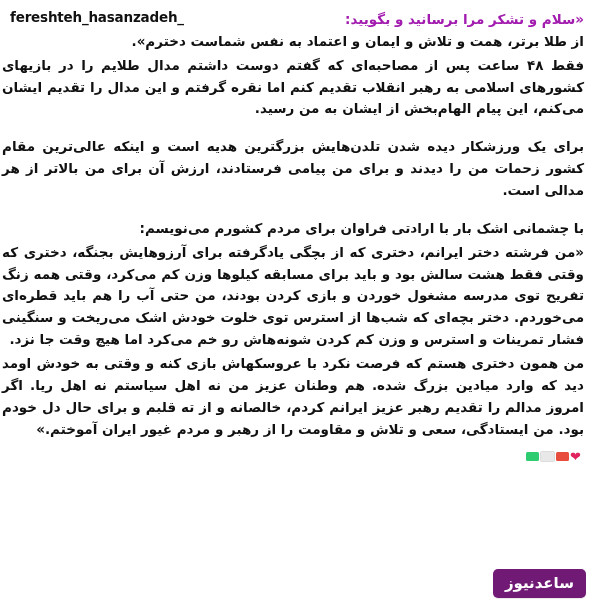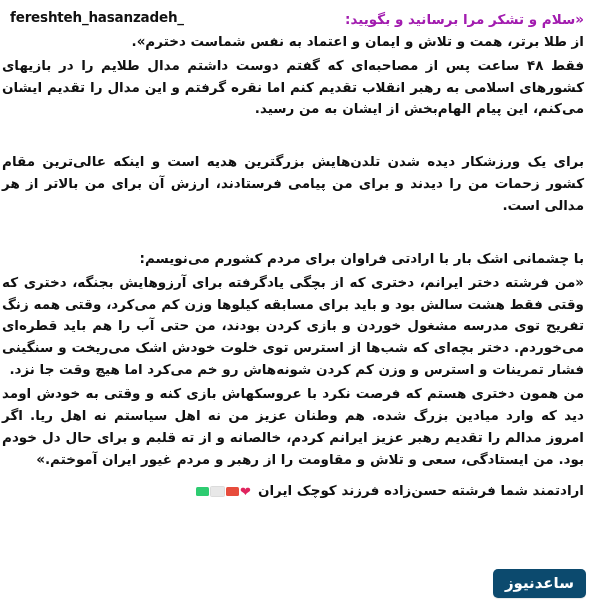--- a/index.html
+++ b/index.html
@@ -54,21 +54,21 @@
   .para {
     margin: 0 0 2px 0;
     direction: rtl;
     text-align: justify;
     font-size: 13.5px;
     line-height: 1.62;
     color: #111111;
     font-weight: 600;
   }
   .para.spaced-top {
-    margin-top: 31px;
+    margin-top: 16px;
   }
   .para.tight {
     margin-bottom: 8px;
   }
 
   .text-block {
     padding: 0 16px 0 2px;
   }
 
   
@@ -114,21 +114,21 @@
     position: absolute;
     left: 0;
     right: 0;
     bottom: 0;
     height: 46px;
   }
   .logo-badge {
     position: absolute;
     right: 14px;
     bottom: 6px;
-    background: #0c4a6e;
+    background: #701a75;
     color: #ffffff;
     font-size: 15px;
     font-weight: 700;
     border-radius: 5px;
     padding: 5px 12px 6px 12px;
     direction: rtl;
     letter-spacing: 0.2px;
     box-shadow: 0 1px 1px rgba(0,0,0,0.10);
   }
 </style>
@@ -145,21 +145,20 @@
   <div class="text-block">
     <p class="para">از طلا برتر، همت و تلاش و ایمان و اعتماد به نفس شماست دخترم».</p>
     <p class="para">فقط ۴۸ ساعت پس از مصاحبه‌ای که گفتم دوست داشتم مدال طلایم را در بازیهای کشورهای اسلامی به رهبر انقلاب تقدیم کنم اما نقره گرفتم و این مدال را تقدیم ایشان می‌کنم، این پیام الهام‌بخش از ایشان به من رسید.</p>
     <p class="para spaced-top">برای یک ورزشکار دیده شدن تلدن‌هایش بزرگترین هدیه است و اینکه عالی‌ترین مقام کشور زحمات من را دیدند و برای من پیامی فرستادند، ارزش آن برای من بالاتر از هر مدالی است.</p>
     <p class="para spaced-top">با چشمانی اشک بار با ارادتی فراوان برای مردم کشورم می‌نویسم:</p>
     <p class="para">«من فرشته دختر ایرانم، دختری که از بچگی یادگرفته برای آرزوهایش بجنگه، دختری که وقتی فقط هشت سالش بود و باید برای مسابقه کیلوها وزن کم می‌کرد، وقتی همه زنگ تفریح توی مدرسه مشغول خوردن و بازی کردن بودند،  من حتی آب را هم باید قطره‌ای می‌خوردم. دختر بچه‌ای که شب‌ها از استرس توی خلوت خودش اشک می‌ریخت و سنگینی فشار تمرینات و استرس و وزن کم کردن شونه‌هاش رو خم می‌کرد اما هیچ وقت جا نزد.</p>
     <p class="para tight">من همون دختری هستم که فرصت نکرد با عروسکهاش بازی کنه و وقتی به خودش اومد دید که وارد میادین بزرگ شده. هم وطنان عزیز من نه اهل سیاستم نه اهل ریا. اگر امروز مدالم را تقدیم رهبر عزیز ایرانم کردم، خالصانه و از ته قلبم و برای حال دل خودم بود. من ایستادگی، سعی و تلاش و مقاومت را از رهبر و مردم غیور ایران آموختم.»</p>
   </div>
 
   <div class="signature">
-    <span>ارادتمند شما فرشته حسن‌زاده فرزند کوچک ایران</span>
     <span class="flag">
       <span class="heart">❤</span>
       <span class="flag-strip flag-red"></span>
       <span class="flag-strip flag-white"></span>
       <span class="flag-strip flag-green"></span>
     </span>
   </div>
 
   <div class="footer">
     <div class="logo-badge">ساعدنیوز</div>

